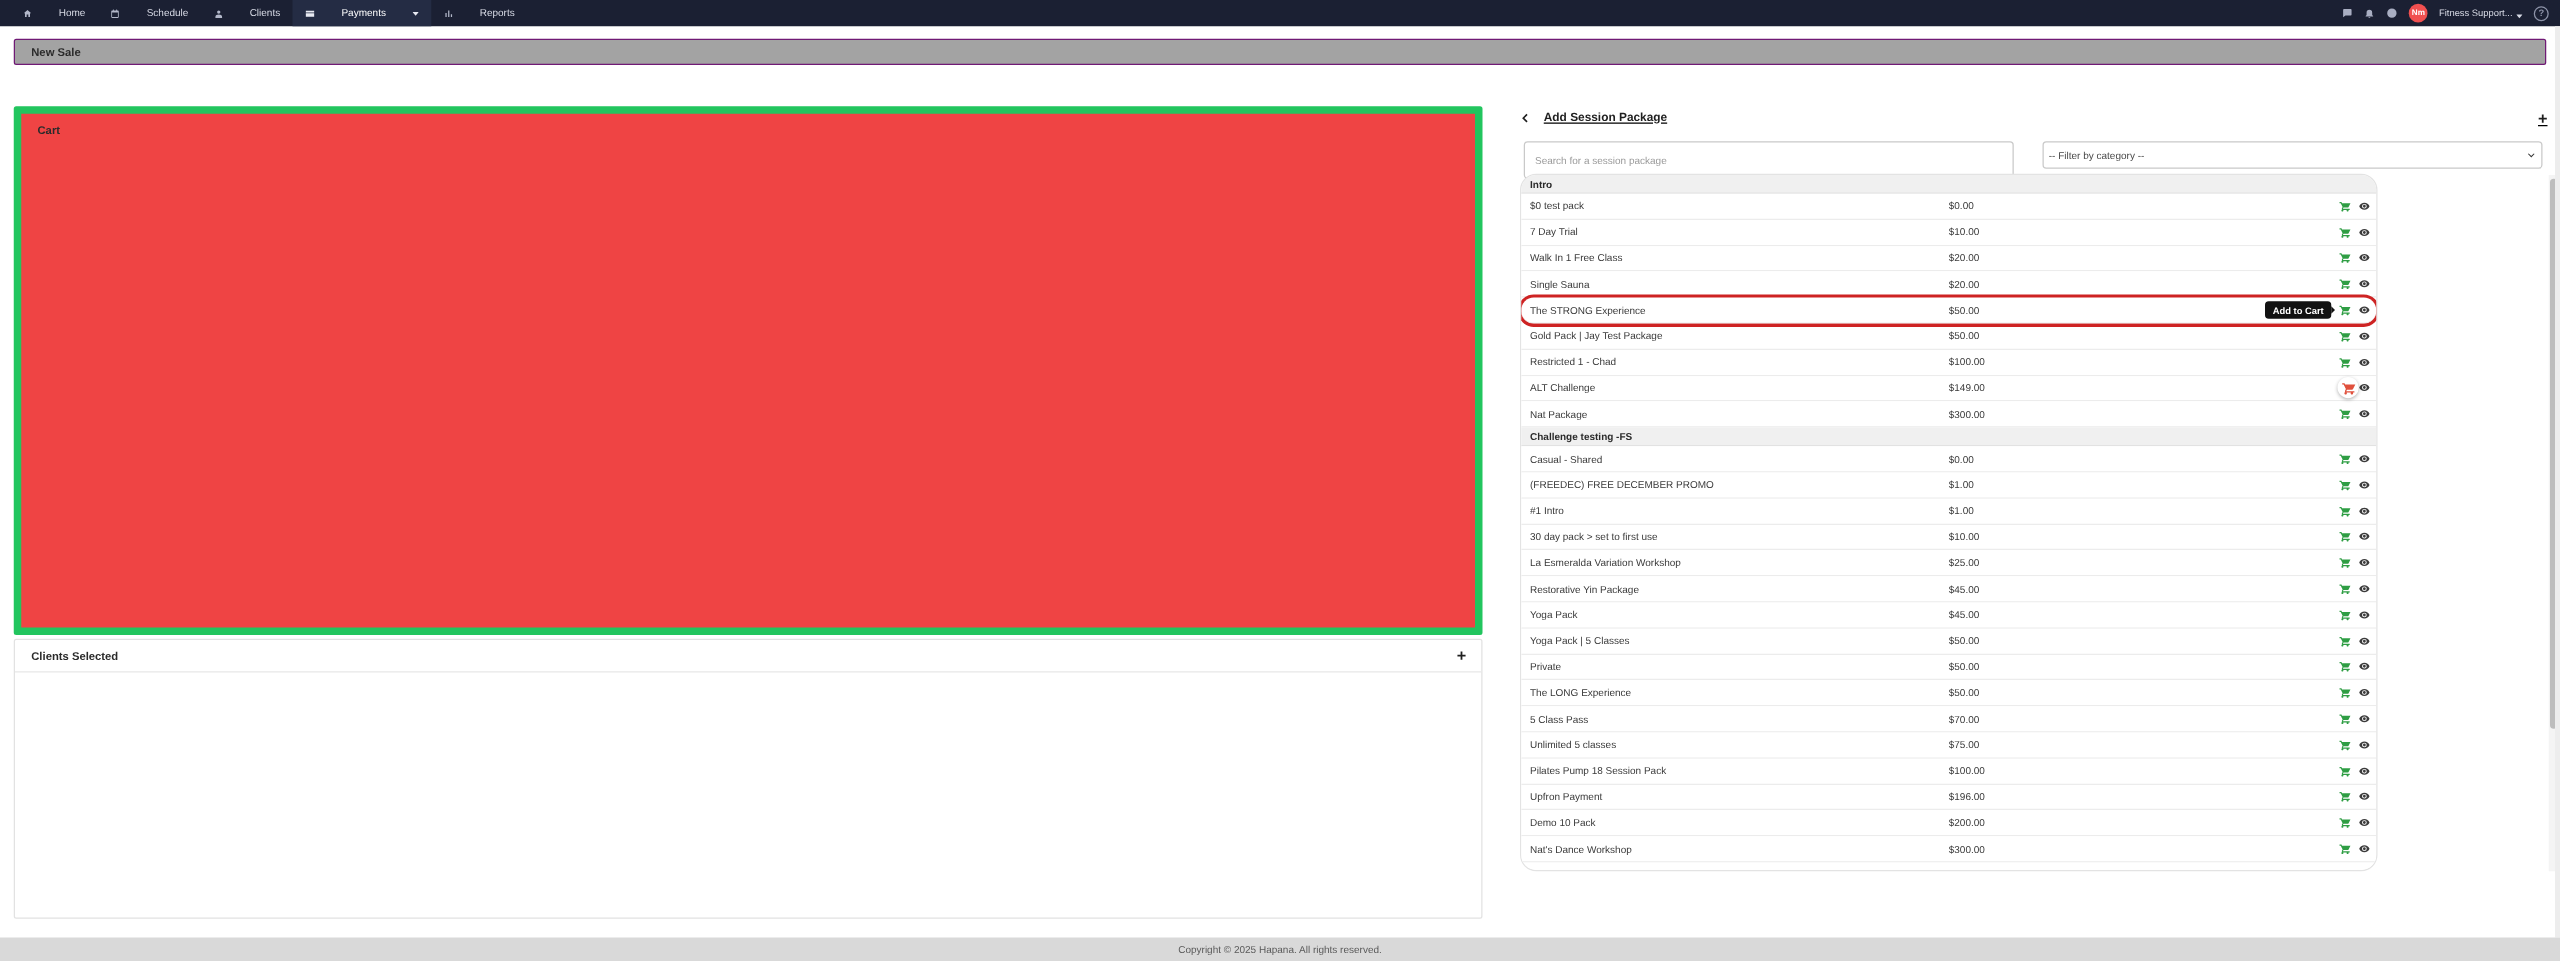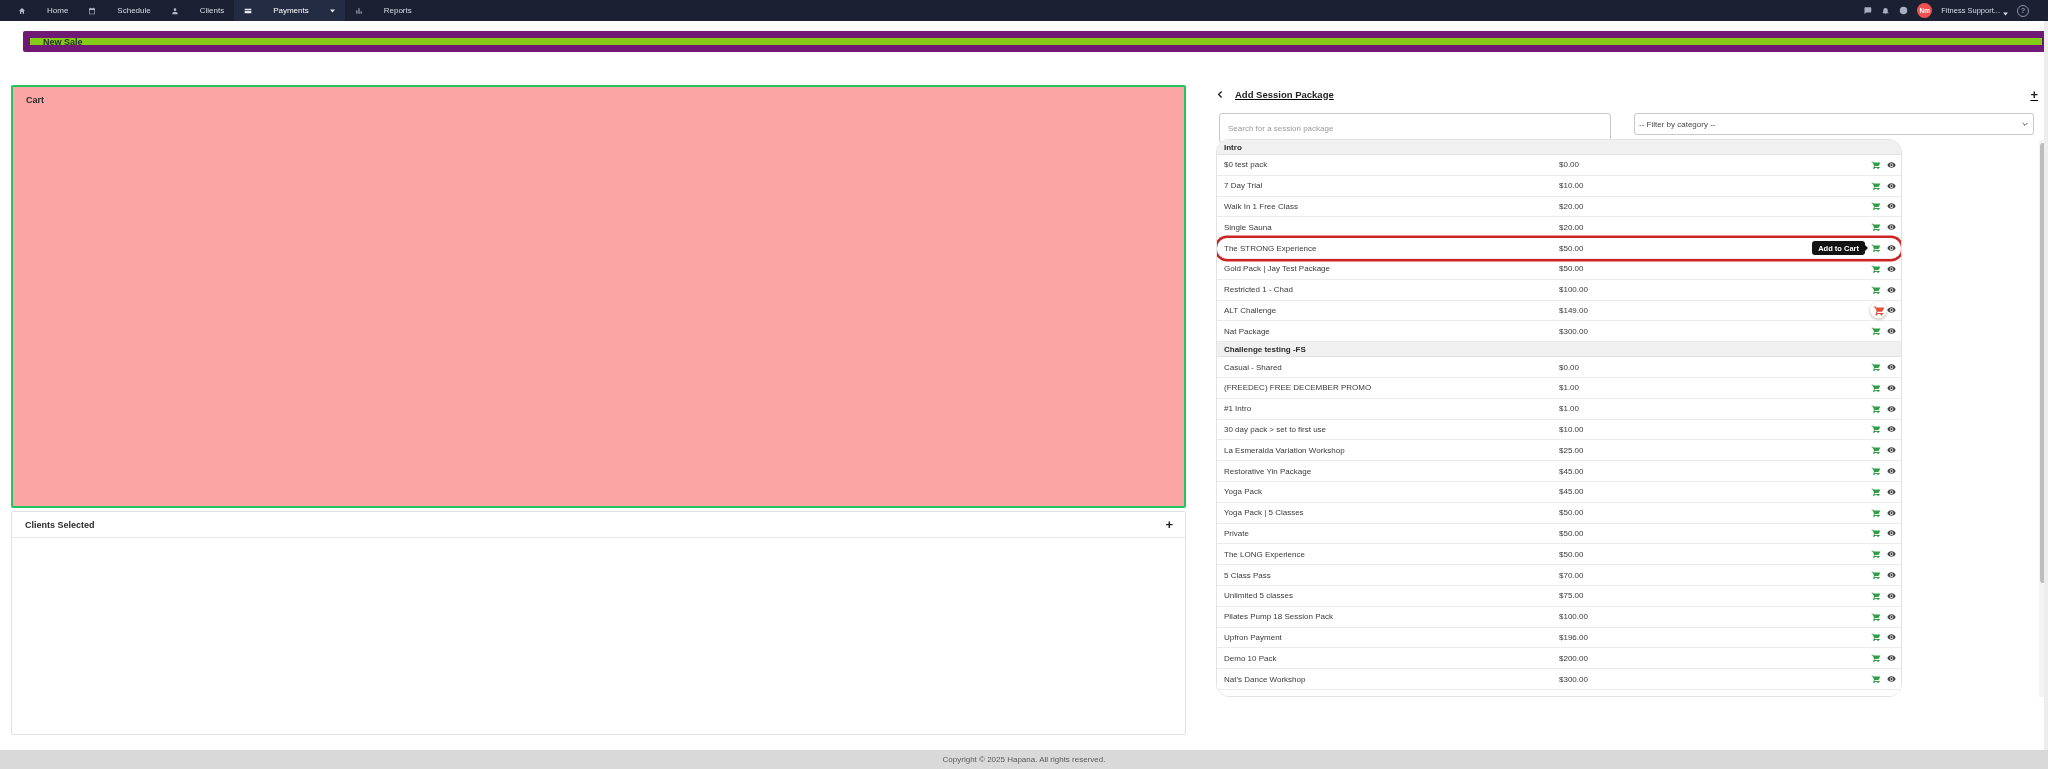--- a/index.html
+++ b/index.html
@@ -8,38 +8,38 @@
 
   
   .top-nav { position:absolute; left:0; top:0; width:2048px; height:21px; background:#1b2033;
              display:flex; align-items:center; justify-content:space-between; }
   .nav-left { display:flex; align-items:stretch; height:100%; padding-left:8px; }
   .nav-item { display:flex; align-items:center; gap:21px; padding:0 10px; font-size:8px; color:#d8dbe6; cursor:pointer; }
   .nav-item svg { width:8px; height:8px; fill:#b3b8ca; flex:none; }
   .nav-item.active { background:#242c44; color:#fff; }
   .nav-item.active svg { fill:#e8eaf2; }
   .nav-caret svg { width:5px; height:4px; fill:#d8dbe6; }
-  .nav-right { display:flex; align-items:center; gap:9px; padding-right:19px; }
+  .nav-right { display:flex; align-items:center; gap:9px; padding-right:9px; }
   .nav-tool { display:flex; align-items:center; cursor:pointer; }
   .nav-tool svg { width:9px; height:9px; fill:#a9aec2; }
   .avatar { width:15px; height:15px; border-radius:50%; background:#f15050; color:#fff; font-size:6.5px; font-weight:bold;
             display:flex; align-items:center; justify-content:center; cursor:pointer; }
   .account { display:flex; align-items:center; gap:3px; cursor:pointer; }
   .account-label { font-size:7.5px; color:#d8dbe6; }
   .help-circle { width:12px; height:12px; border-radius:50%; border:1px solid #8d93a8; color:#8d93a8;
                  font-size:7.5px; font-weight:bold; display:flex; align-items:center; justify-content:center; cursor:pointer; }
 
   
-  .title-card { position:absolute; left:23px; top:31px; width:2026px; height:21px; border:7px solid #701a75;
+  .title-card { position:absolute; left:11px; top:31px; width:2026px; height:21px; border:1px solid #701a75;
                 border-radius:2px; display:flex; align-items:center; padding-left:13px;
-                font-size:9px; font-weight:bold; color:#2b2b2b; background:#84cc16; }
+                font-size:9px; font-weight:bold; color:#2b2b2b; background:#a3a3a3; }
 
   
   .cart-card { position:absolute; left:11px; top:85px; width:1175px; height:423px;
-               border:2px solid #22c55e; border-radius:2px; background:#fca5a5; }
+               border:6px solid #22c55e; border-radius:2px; background:#ef4444; }
   .card-title { padding:8px 0 0 13px; font-size:9px; font-weight:bold; color:#2b2b2b; }
   .clients-card { position:absolute; left:11px; top:511px; width:1175px; height:224px;
                   border:1px solid #e2e2e2; border-radius:2px; background:#fff; }
   .clients-header { height:26px; border-bottom:1px solid #e8e8e8; display:flex; align-items:center;
                     justify-content:space-between; padding:0 12px 0 13px; font-size:9px; font-weight:bold; color:#2b2b2b; }
   .plus-btn { background:none; border:none; font-size:13px; font-weight:bold; color:#1f1f1f; cursor:pointer;
               line-height:1; padding:0; font-family:inherit; }
 
   
   .right-panel { position:absolute; left:1216px; top:85px; width:822px; height:650px;text-decoration:underline; }

